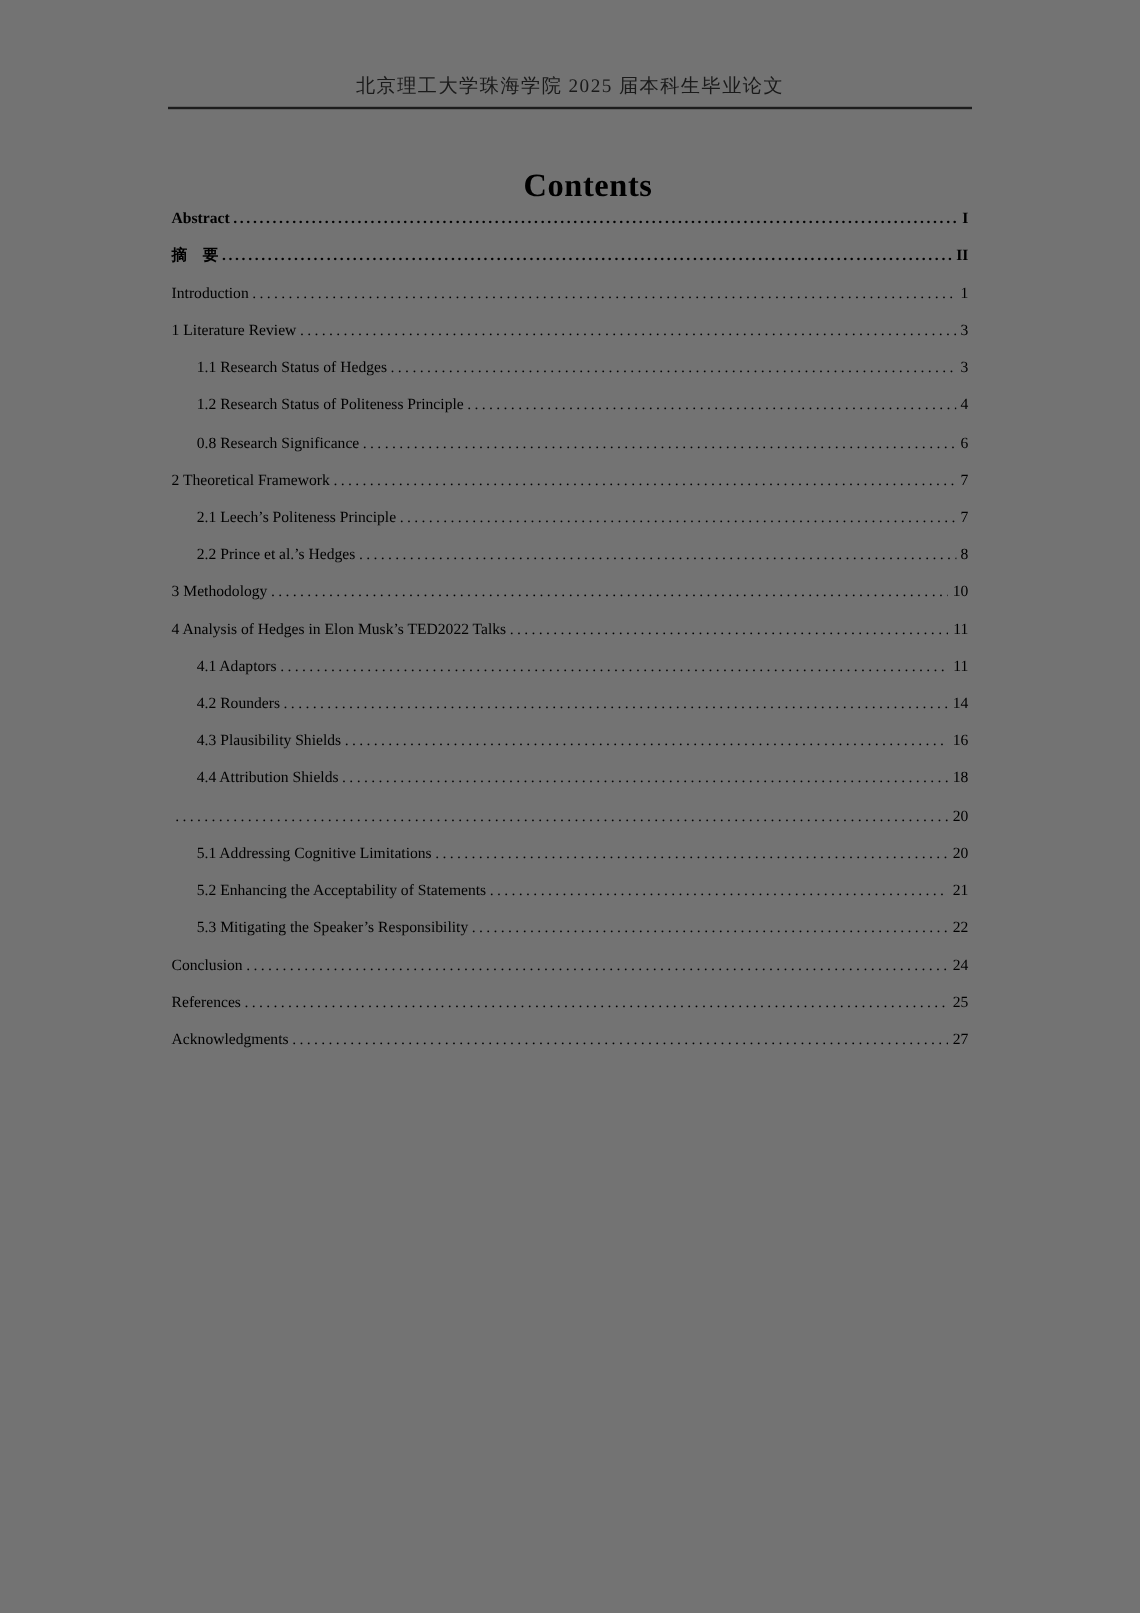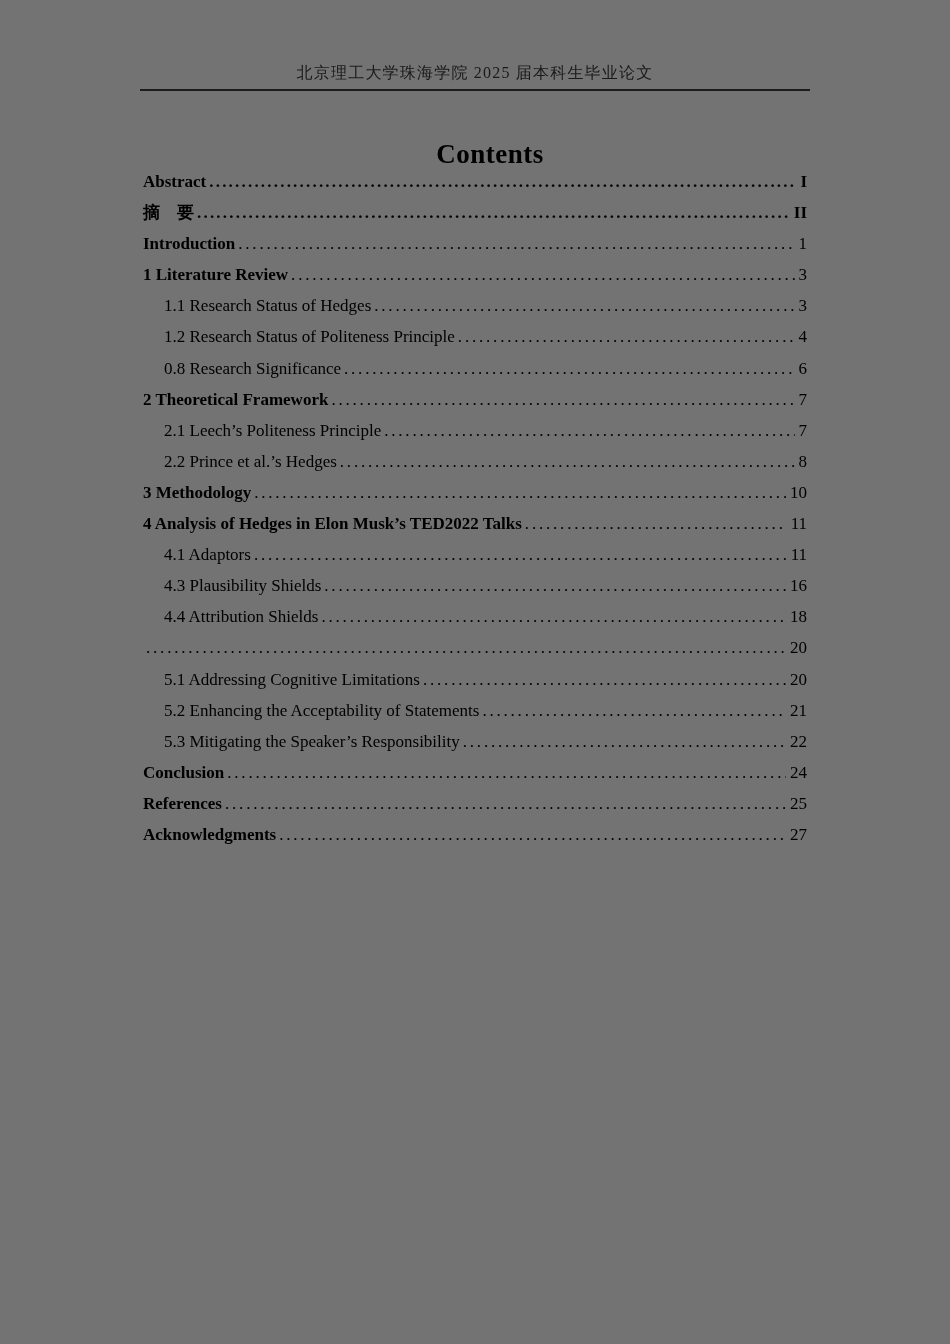--- a/index.html
+++ b/index.html
@@ -52,26 +52,26 @@
     position: absolute;
     top: 166px;
     left: 143px;
     width: 664px;
   }
   .toc-row {
     display: flex;
     align-items: baseline;
     height: 31.1px;
     line-height: 31.1px;
-    font-size: 17px;
+    font-size: 13px;
     white-space: nowrap;
   }
   .toc-row.level-1 { padding-left: 21px; }
   .toc-row.bold-all { font-weight: bold; }
-  .toc-row.bold-label .toc-label { font-weight: bold; text-align: center; }
+  .toc-row.bold-label .toc-label { font-weight: normal; text-align: center; }
   .toc-label { flex: 0 0 auto; }
   .toc-dots {
     flex: 1 1 auto;
     overflow: hidden;
     white-space: nowrap;
     margin: 0 2px 0 3px;
     letter-spacing: 2.8px;
     font-weight: normal;
   }
   .toc-row.bold-all .toc-dots { letter-spacing: 2.2px; font-weight: bold; }
@@ -152,20 +152,25 @@
     <span class="toc-label">4 Analysis of Hedges in Elon Musk’s TED2022 Talks</span>
     <span class="toc-dots"></span>
     <span class="toc-page">11</span>
   </div>
       <div class="toc-row level-1 normal">
     <span class="toc-label">4.1 Adaptors</span>
     <span class="toc-dots"></span>
     <span class="toc-page">11</span>
   </div>
       <div class="toc-row level-1 normal">
+    <span class="toc-label">4.2 Rounders</span>
+    <span class="toc-dots"></span>
+    <span class="toc-page">14</span>
+  </div>
+      <div class="toc-row level-1 normal">
     <span class="toc-label">4.3 Plausibility Shields</span>
     <span class="toc-dots"></span>
     <span class="toc-page">16</span>
   </div>
       <div class="toc-row level-1 normal">
     <span class="toc-label">4.4 Attribution Shields</span>
     <span class="toc-dots"></span>
     <span class="toc-page">18</span>
   </div>
       <div class="toc-row level-0 bold-label">

